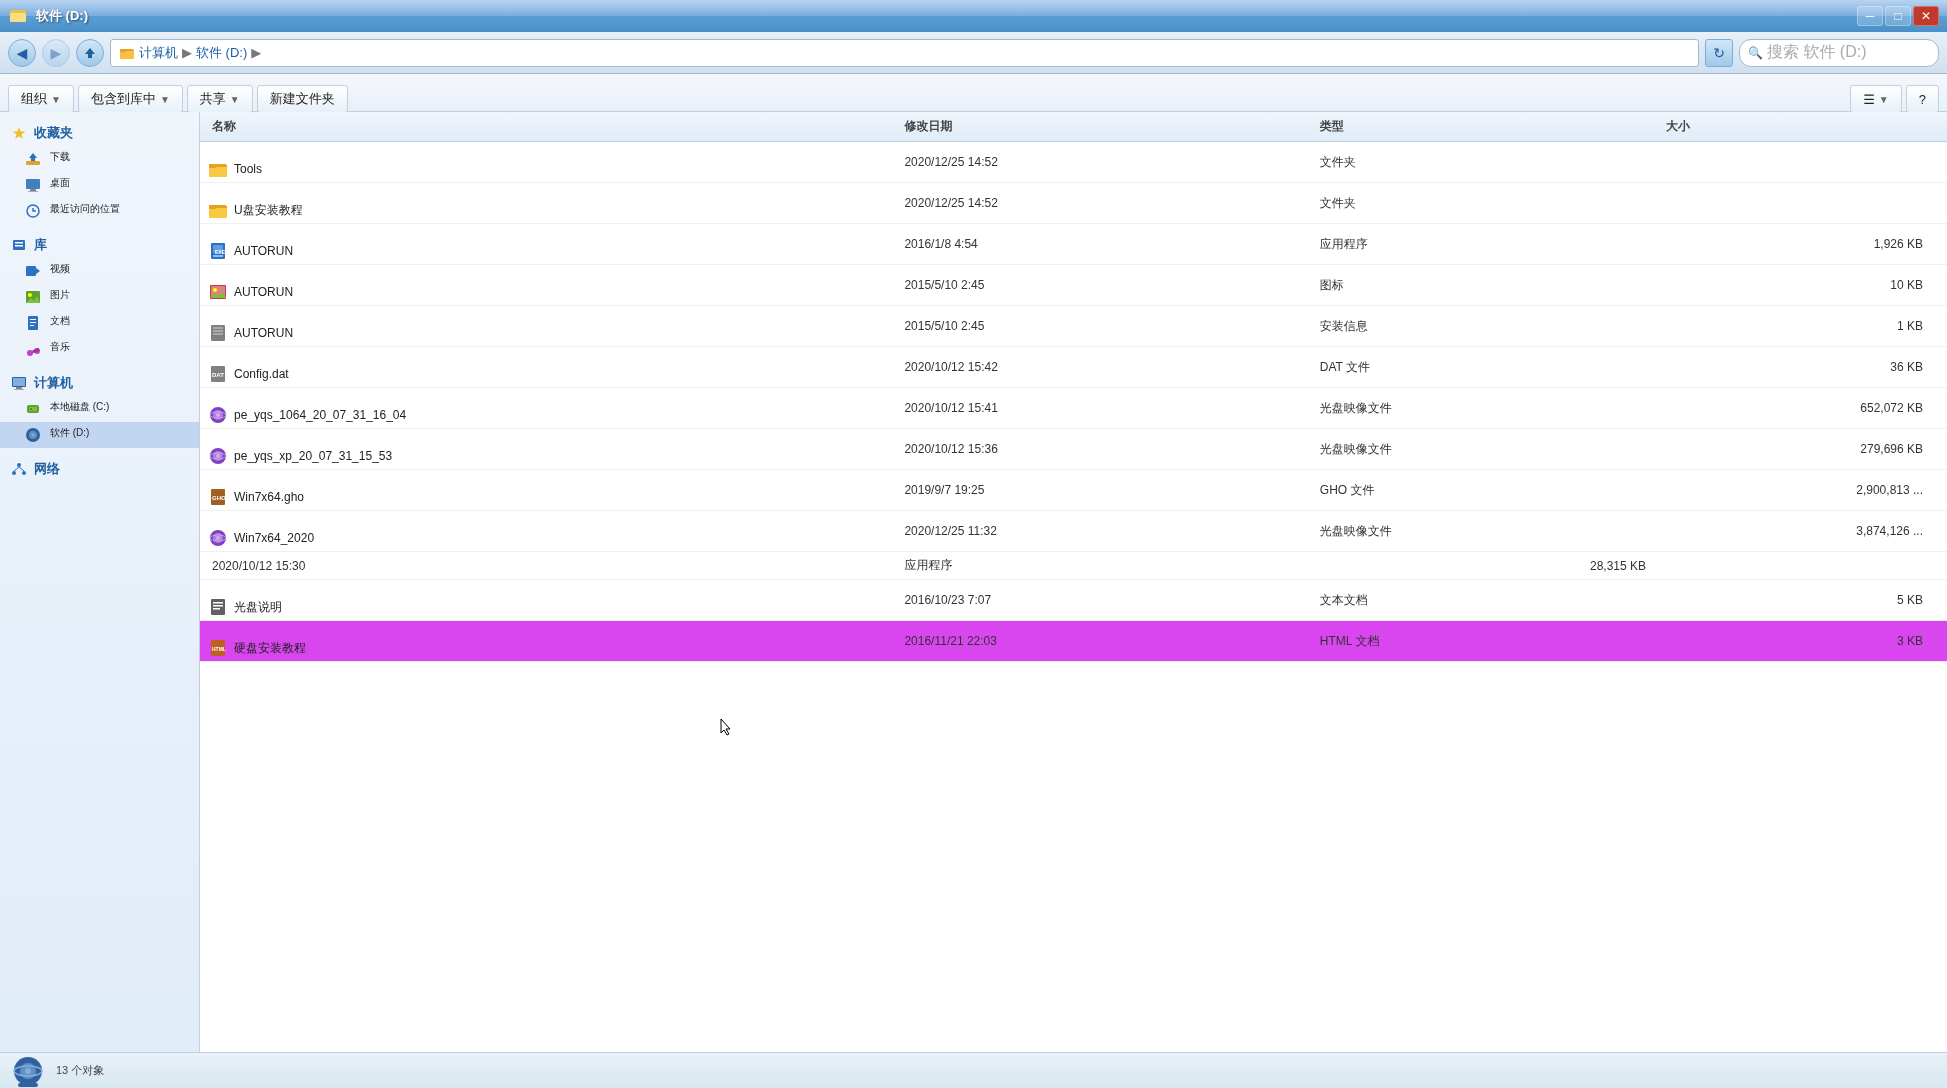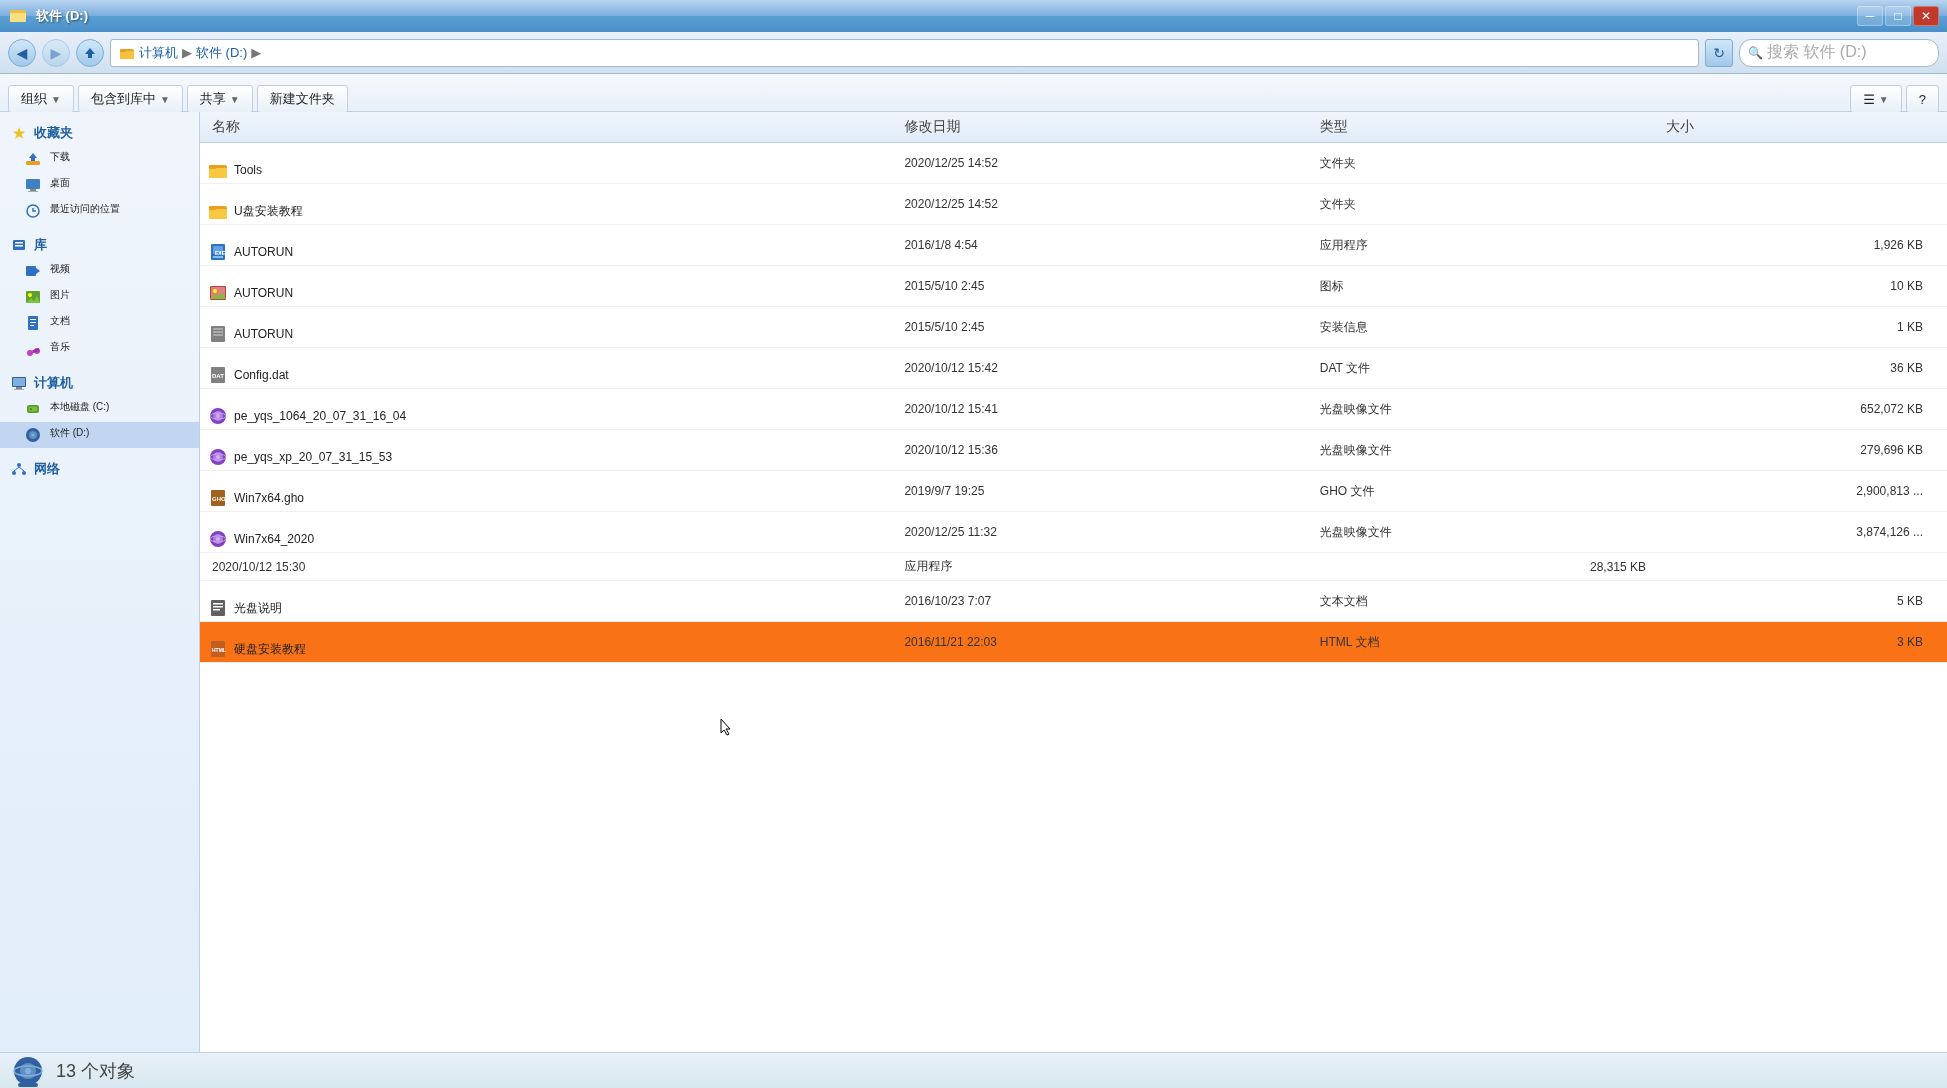--- a/index.html
+++ b/index.html
@@ -201,41 +201,41 @@
       background: white;
       overflow-y: auto;
       position: relative;
     }
     .file-list-header {
       display: grid;
       grid-template-columns: 2fr 1.2fr 1fr 0.8fr;
       padding: 4px 8px;
       background: linear-gradient(to bottom, #f0f5fc, #e0ecf8);
       border-bottom: 1px solid #c0d0e0;
-      font-size: 14px;
+      font-size: 12px;
       color: #444;
-      font-weight: normal;
+      font-weight: bold;
       position: sticky;
       top: 0;
       z-index: 10;
     }
     .file-list-header span {
       padding: 2px 4px;
       cursor: pointer;
     }
     .file-row {
       display: grid;
       grid-template-columns: 2fr 1.2fr 1fr 0.8fr;
       padding: 3px 8px;
       align-items: center;
       border-bottom: 1px solid #f0f0f0;
       font-size: 12px;
       cursor: pointer;
     }
-    .file-row.selected { background: #f97316; }
+    .file-row.selected { background: #d946ef; }
     .file-name {
       display: flex;
       align-items: center;
       gap: 6px;
       margin-top: 14px;
     }
     .file-icon {
       width: 20px;
       height: 20px;
       display: flex;
@@ -252,21 +252,21 @@
 
     
     .statusbar {
       height: 36px;
       background: linear-gradient(to bottom, #e8f0f8, #d8e8f0);
       border-top: 1px solid #c0d0e0;
       display: flex;
       align-items: center;
       padding: 0 12px;
       gap: 12px;
-      font-size: 18px;
+      font-size: 11px;
       color: #444;
     }
 
     
     .cursor {
       position: absolute;
       width: 12px;
       height: 18px;
       pointer-events: none;
     }

